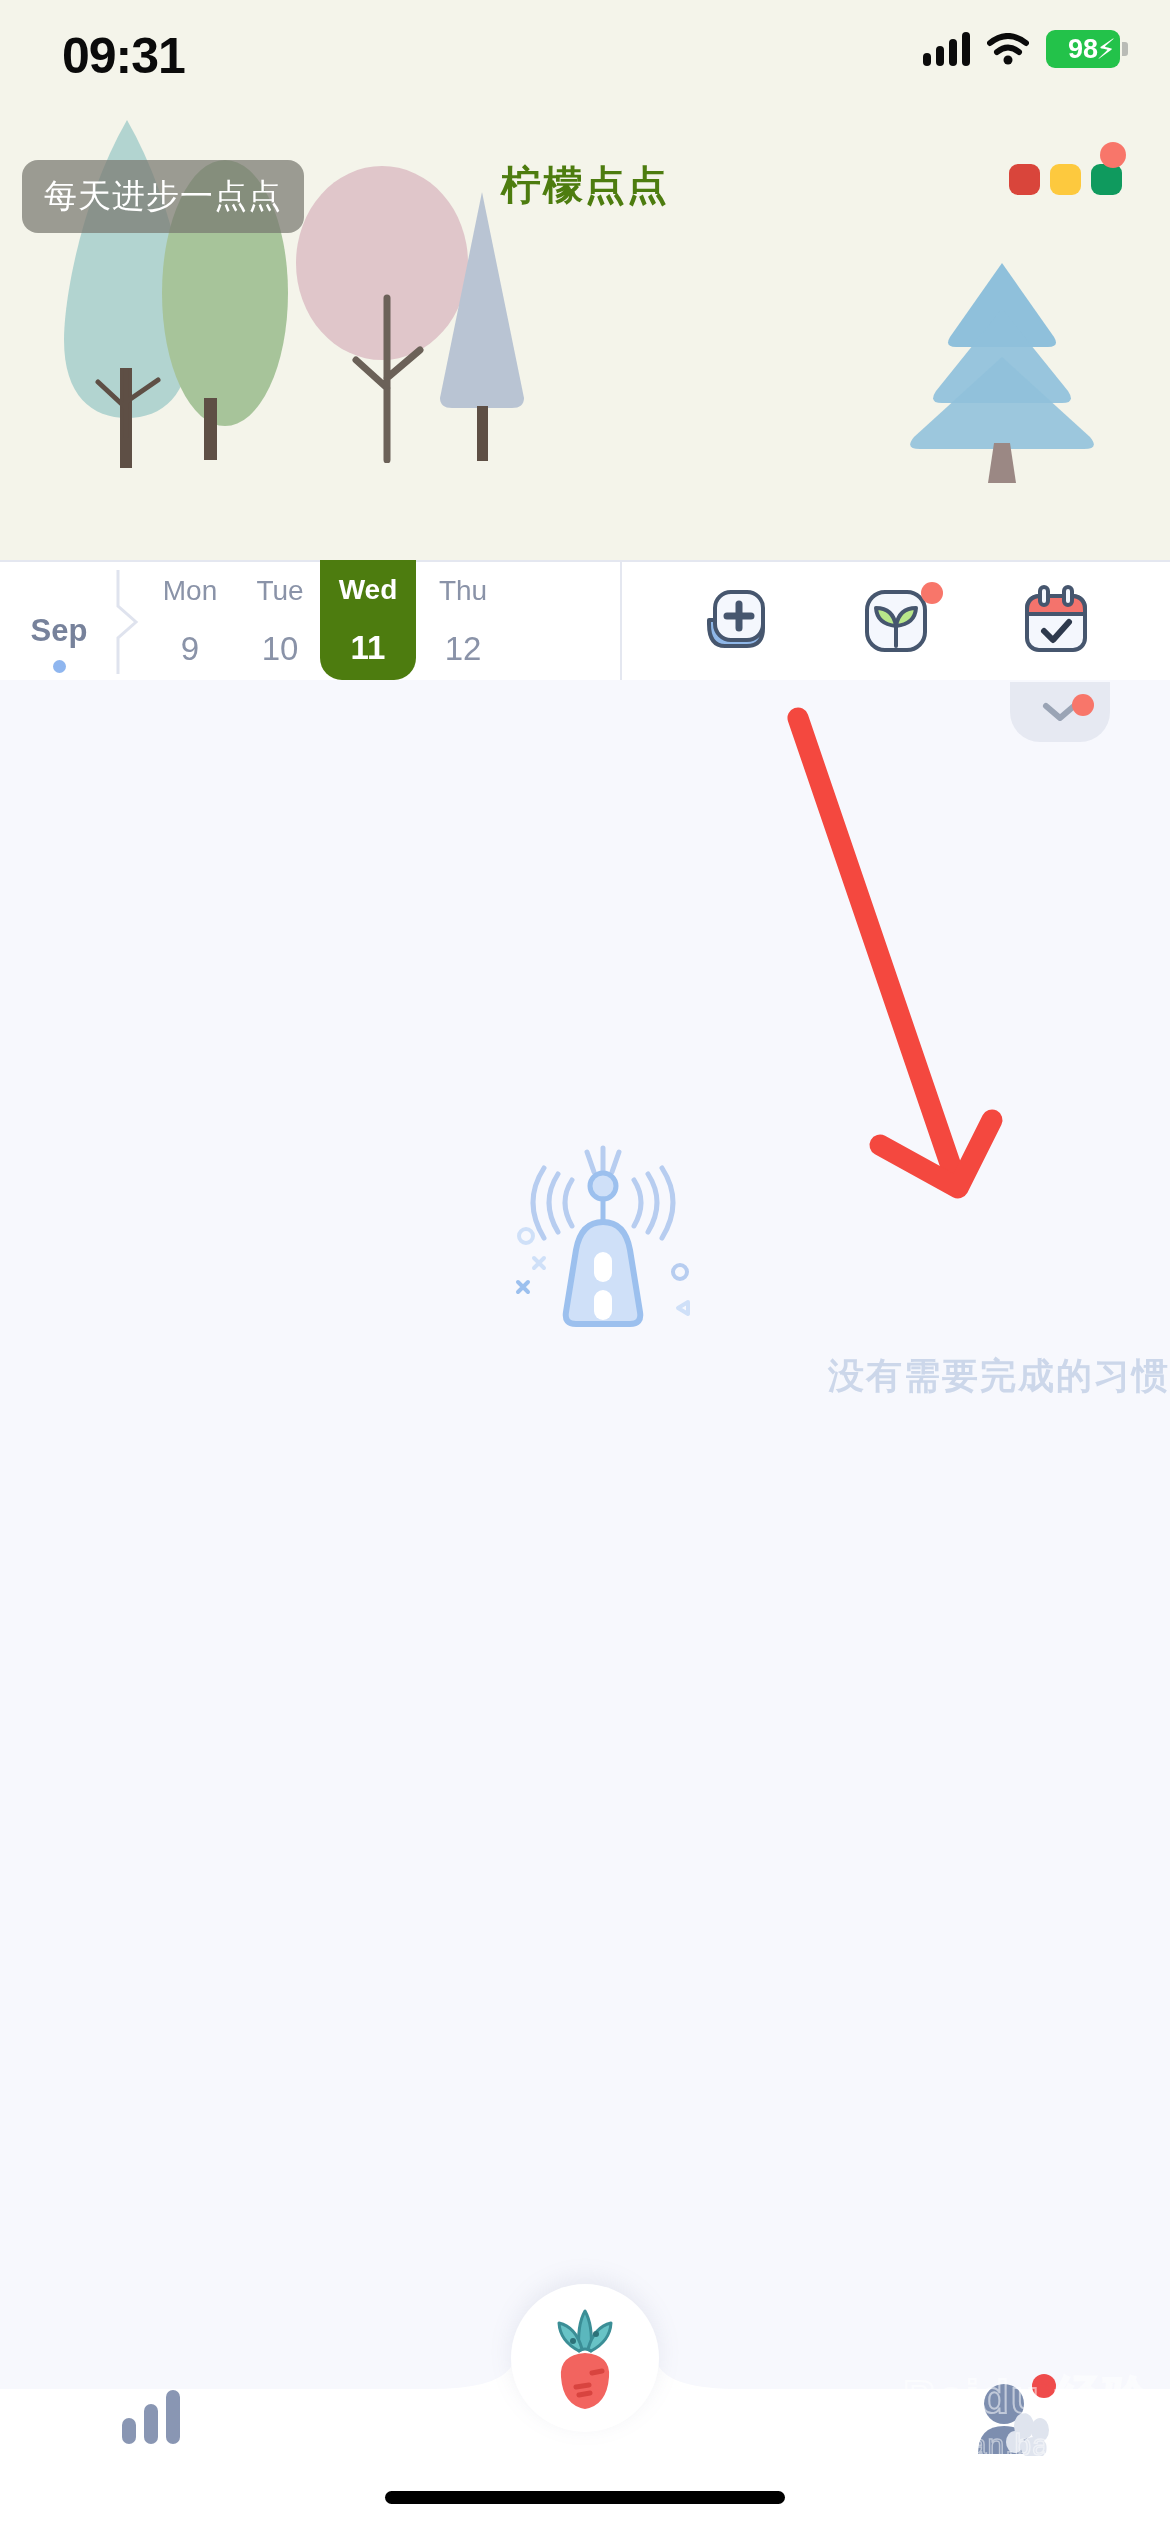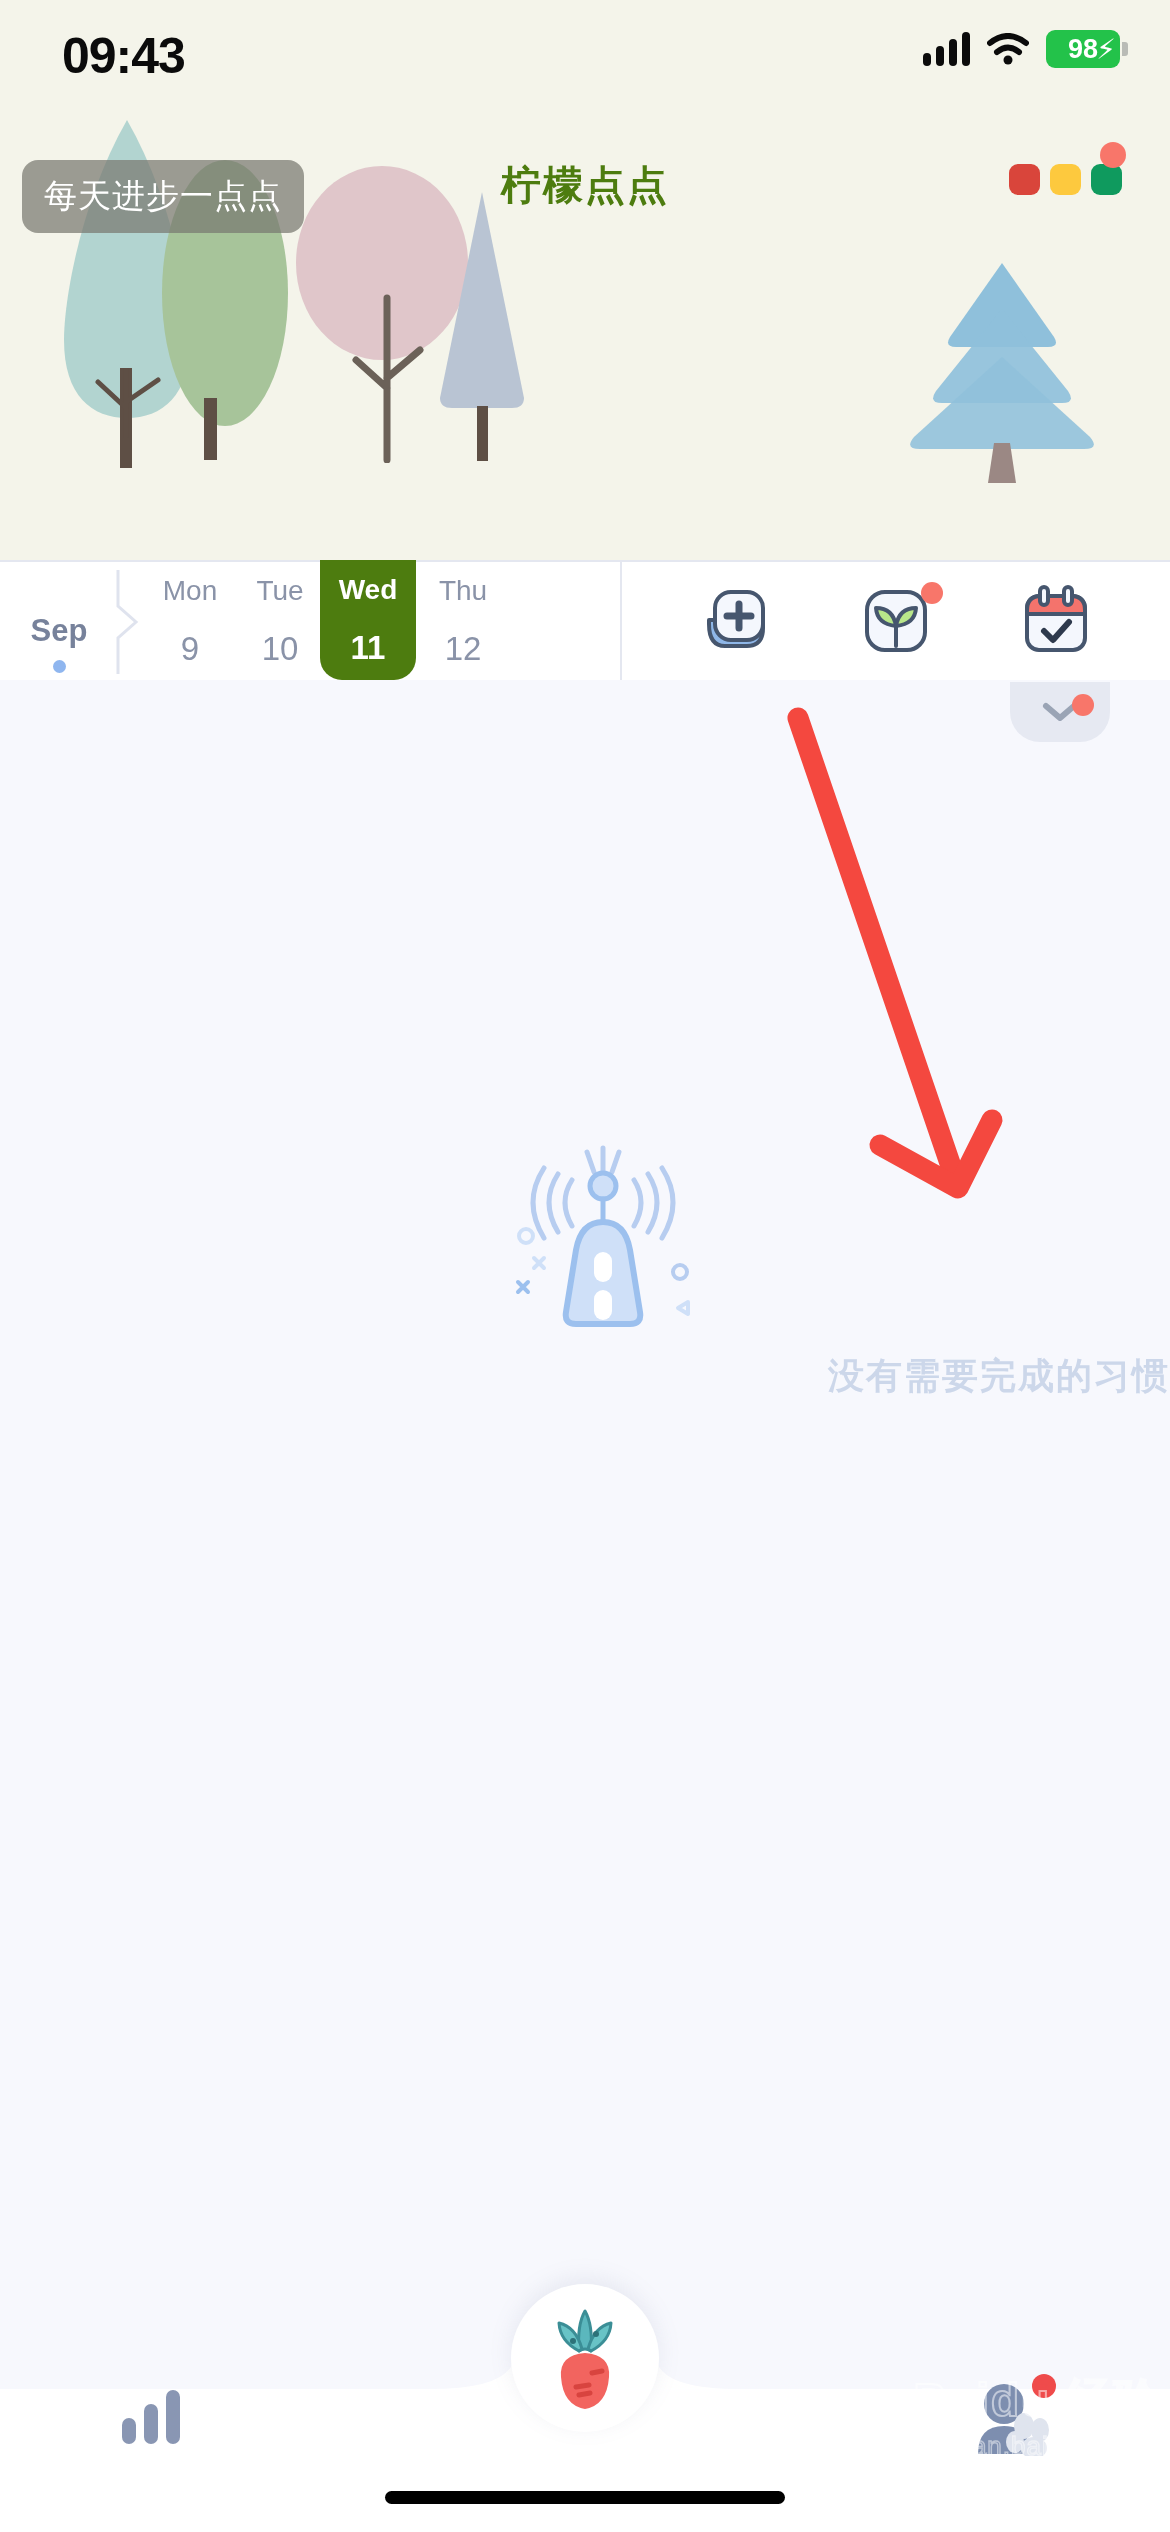--- a/index.html
+++ b/index.html
@@ -168,21 +168,21 @@
   .watermark{
     position:absolute; right:8px; bottom:70px; z-index:29;
     opacity:.55; pointer-events:none;
   }
   .wm-main{
     font-size:46px; font-weight:700; color:transparent;
     -webkit-text-stroke:2px rgba(255,255,255,.95);
     letter-spacing:2px; line-height:1;
   }
   .wm-sub{
-    font-size:26px; color:transparent;
+    font-size:30px; color:transparent;
     -webkit-text-stroke:1.4px rgba(255,255,255,.9);
     letter-spacing:1px; margin-top:8px;
   }
 </style>
 </head>
 <body>
 
 <div class="scene">
 
   <svg class="tree" style="left:42px; top:0px;" width="170" height="340" viewBox="0 0 170 340">
@@ -374,21 +374,21 @@
 
   <div class="home-ind"></div>
 </div>
 
 <div class="watermark">
   <div class="wm-main">Baidu 经验</div>
   <div class="wm-sub">jingyan.baidu.com</div>
 </div>
 
 <div class="statusbar">
-  <div class="sb-time">09:43</div>
+  <div class="sb-time">09:31</div>
   <div class="sb-right">
     <div class="sig">
       <i></i>
         <i></i>
         <i></i>
         <i></i>
     </div>
     <svg class="wifi" viewBox="0 0 42 32">
       <path d="M3 10 Q21 -4 39 10" stroke="#0b0b0b" stroke-width="6" fill="none" stroke-linecap="round"></path>
       <path d="M10 19 Q21 10 32 19" stroke="#0b0b0b" stroke-width="6" fill="none" stroke-linecap="round"></path>

